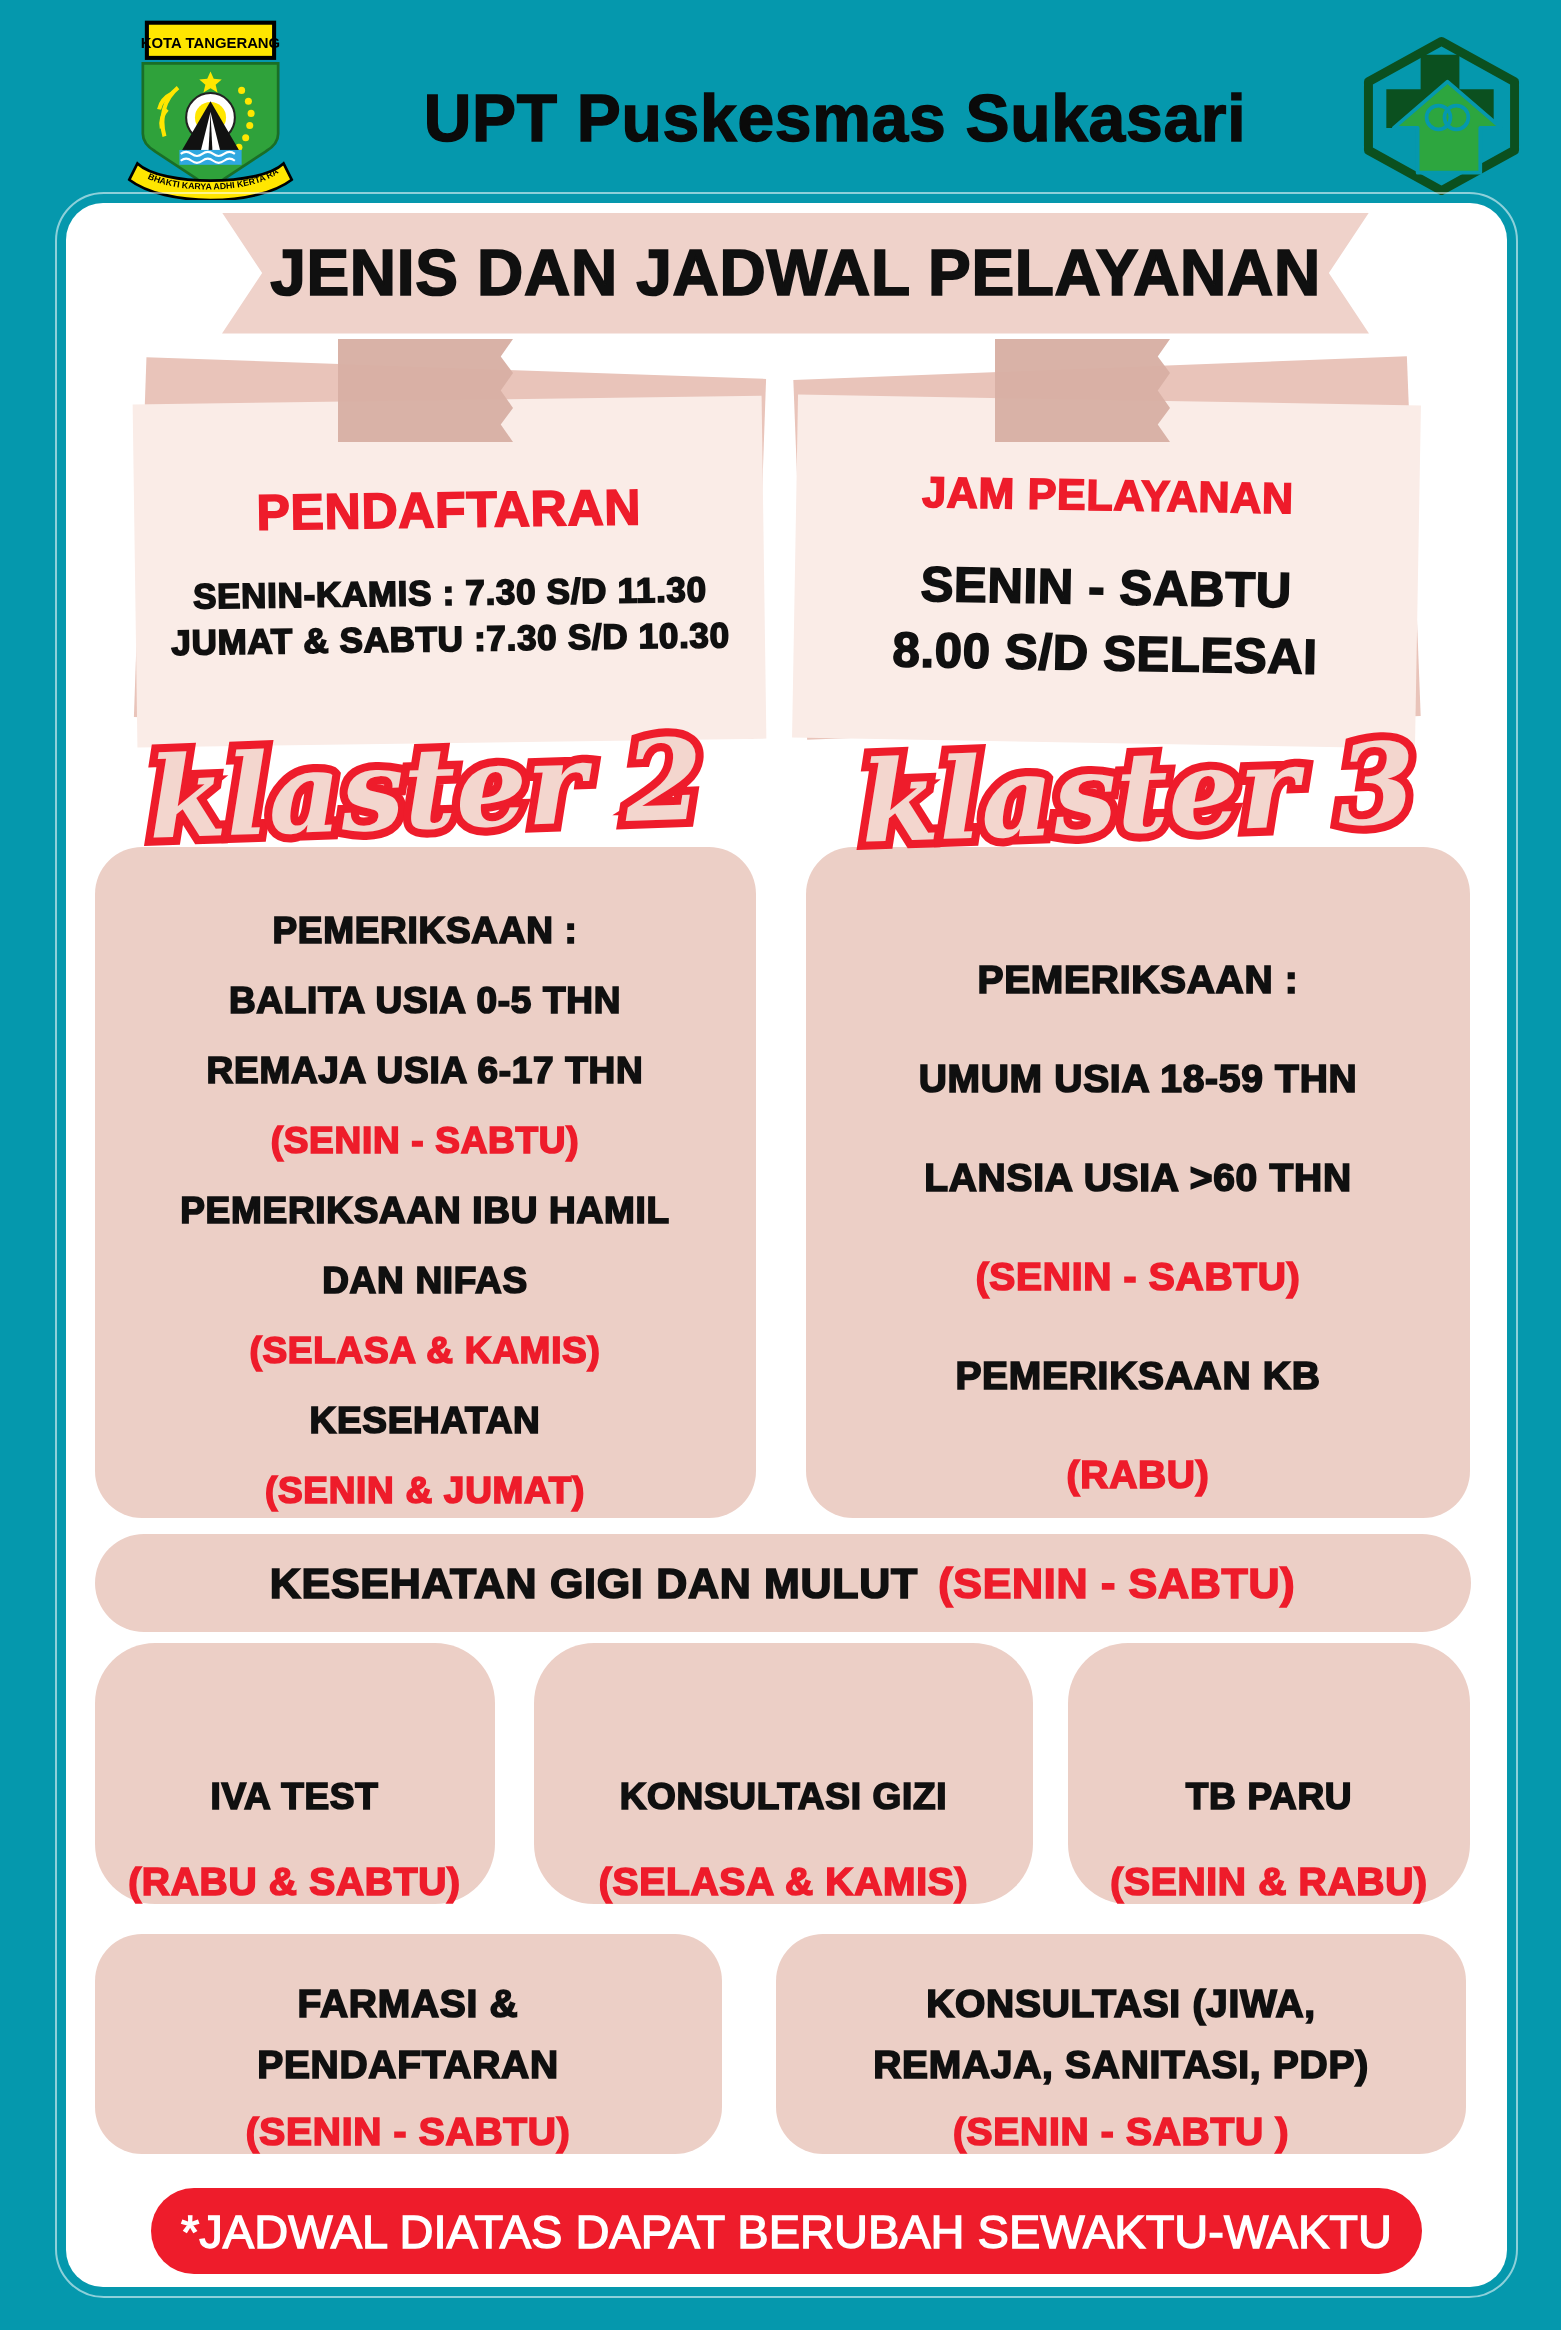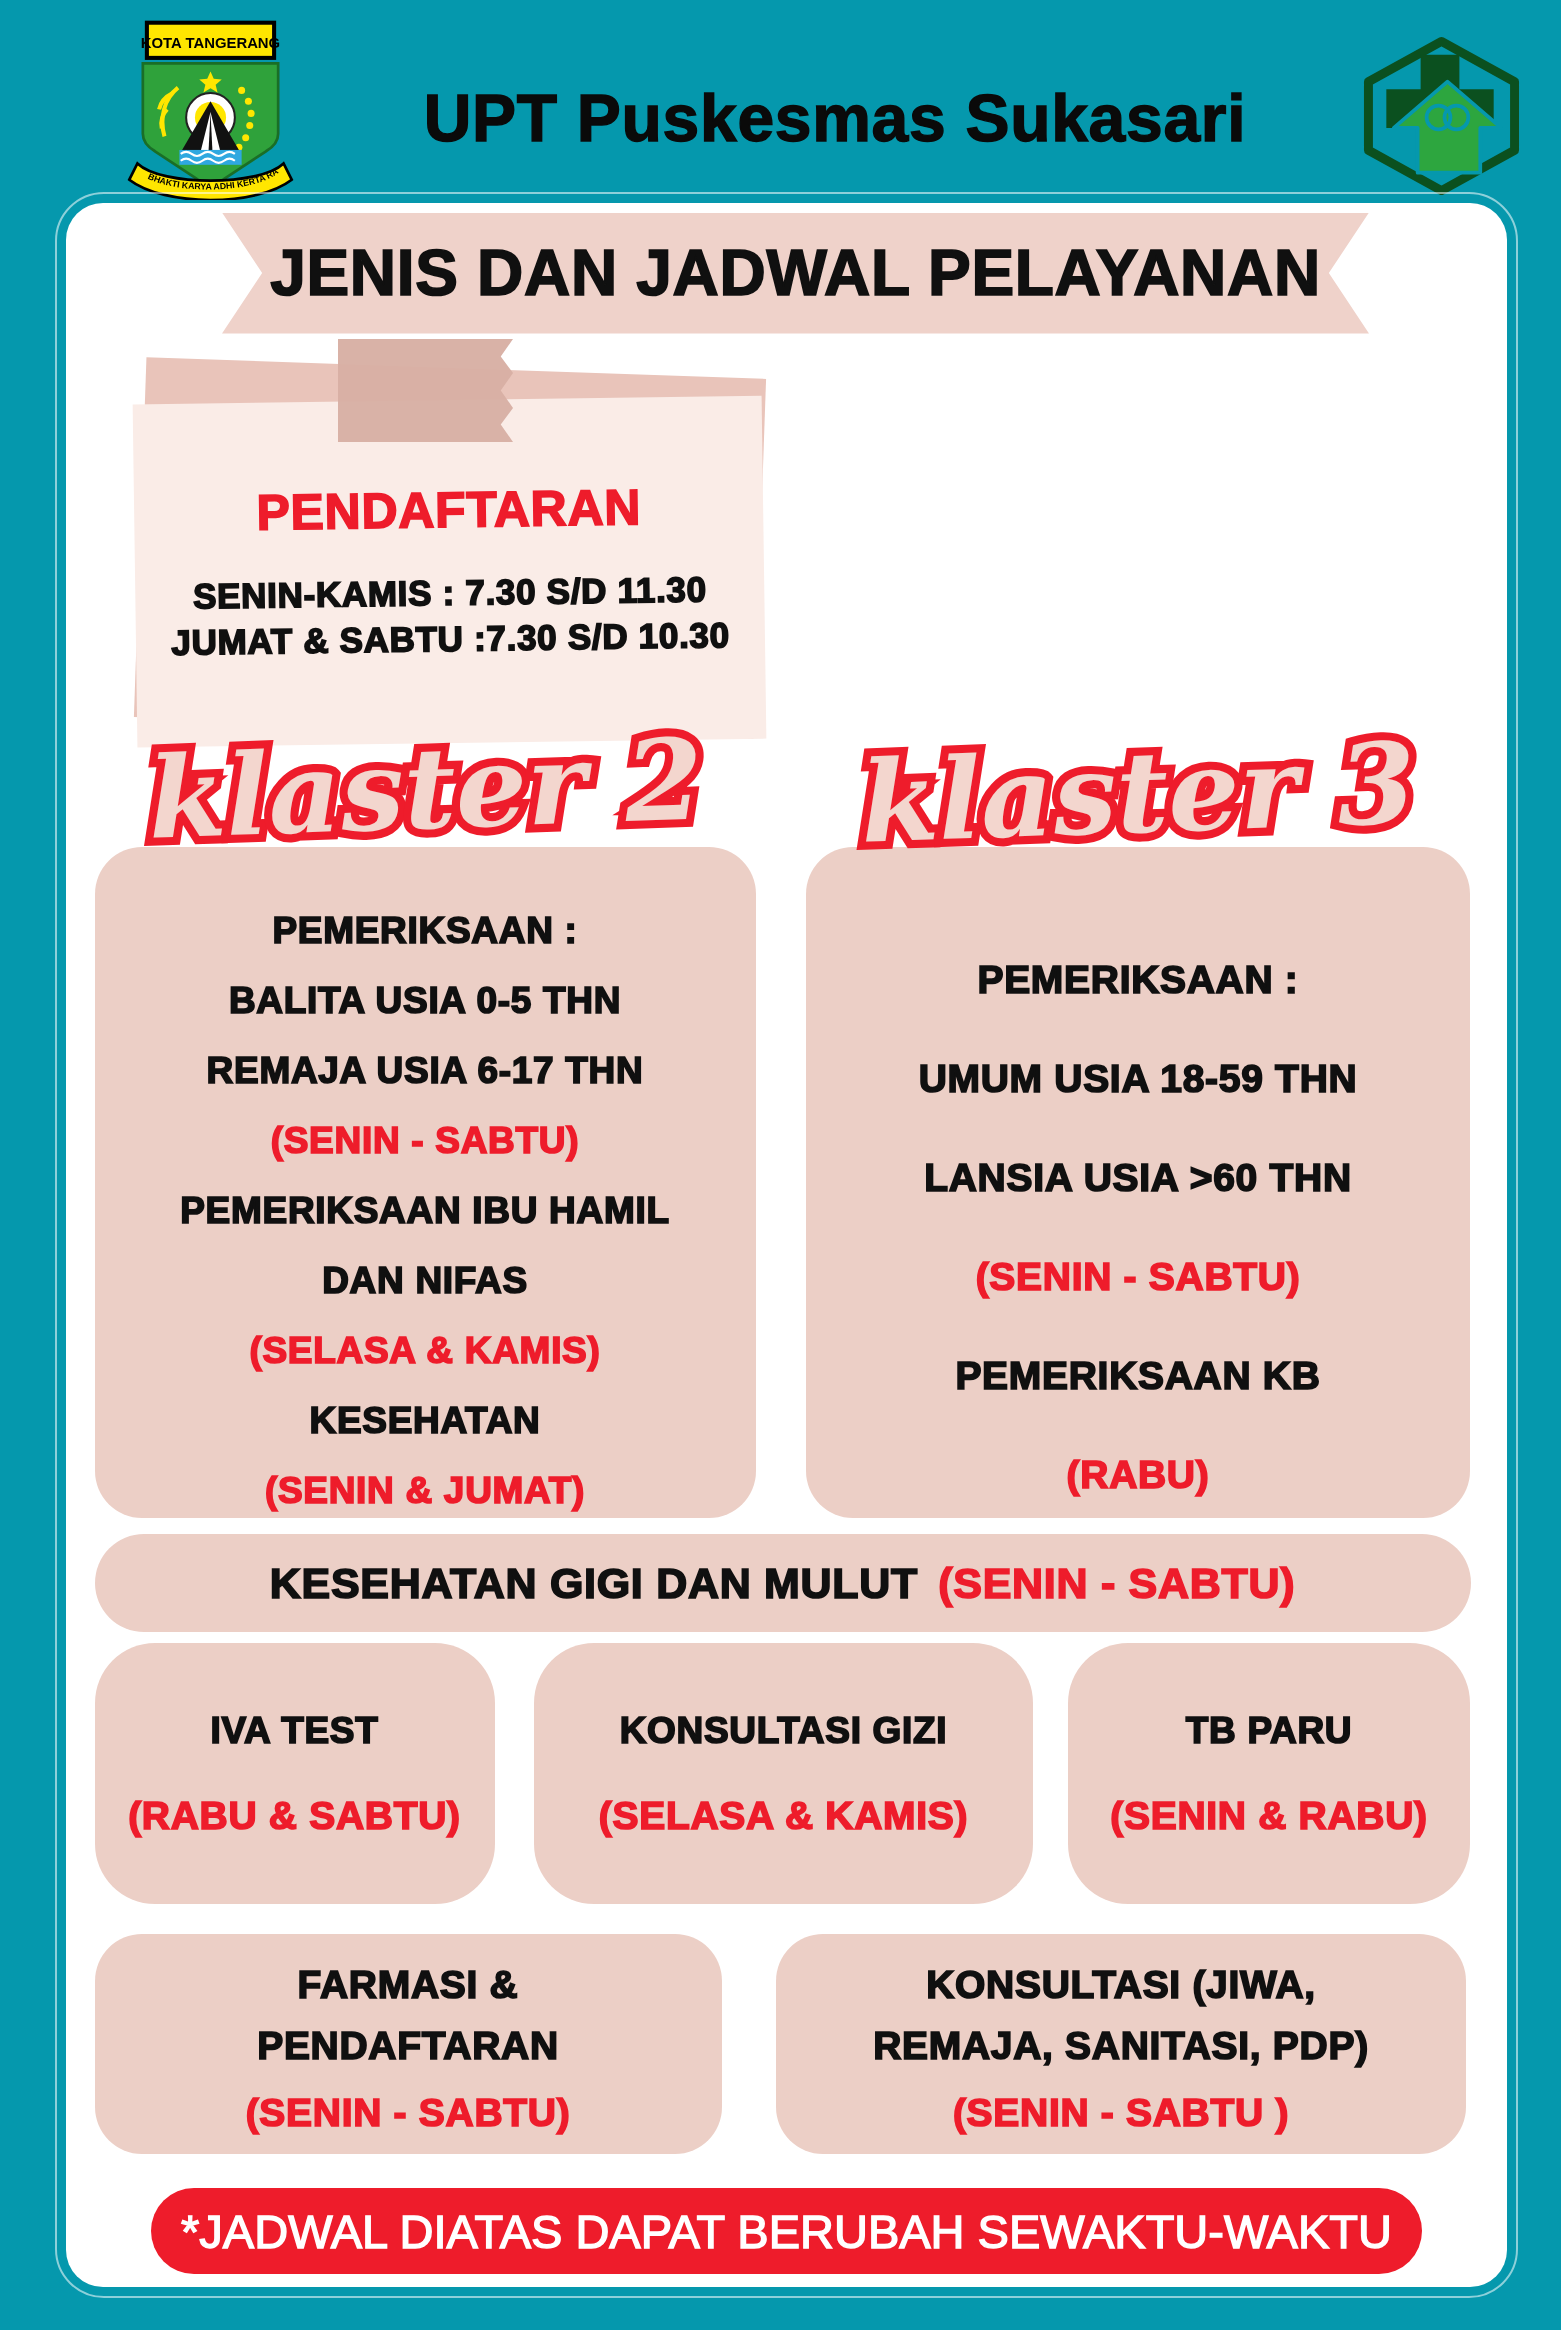--- a/index.html
+++ b/index.html
@@ -109,21 +109,21 @@
     position:absolute;left:28.5px;top:1331px;width:1376px;height:98px;
     background:var(--card-pink);border-radius:54px;
     display:flex;align-items:center;justify-content:center;white-space:nowrap;
   }
   .dental-bar .name{color:var(--ink);font-size:43px;}
   .dental-bar .days{color:var(--red);font-size:43px;margin-left:20.3px;}
 
   
   .svc{
     position:absolute;background:var(--card-pink);
-    display:flex;flex-direction:column;align-items:center;justify-content:center;
+    display:flex;flex-direction:column;align-items:center;justify-content:flex-end;
     text-align:center;
   }
   .svc .name{color:var(--ink);font-size:37px;white-space:nowrap;}
   .svc .days{color:var(--red);font-size:39px;white-space:nowrap;}
   .svc1{left:28.5px;top:1440px;width:400px;height:261px;border-radius:60px;gap:42px;}
   .svc2{left:468px;top:1440px;width:499px;height:261px;border-radius:60px;gap:42px;}
   .svc3{left:1002px;top:1440px;width:402px;height:261px;border-radius:60px;gap:42px;}
   .svcA{left:28.5px;top:1731px;width:627px;height:220px;border-radius:47px;}
   .svcB{left:710px;top:1731px;width:690px;height:220px;border-radius:47px;}
   .svc .name2{color:var(--ink);font-size:39px;line-height:61px;white-space:nowrap;}
@@ -198,20 +198,30 @@
       <div class="note-back"></div>
       <div class="note-paper"></div>
       <div class="note-tape"></div>
       <div class="note-content">
         <div class="note-title chunk">PENDAFTARAN</div>
         <div class="note-line chunk">SENIN-KAMIS : 7.30 S/D 11.30</div>
         <div class="note-line chunk">JUMAT &amp; SABTU :7.30 S/D 10.30</div>
       </div>
     </div>
 
+    <div class="note right">
+      <div class="note-back"></div>
+      <div class="note-paper"></div>
+      <div class="note-tape"></div>
+      <div class="note-content">
+        <div class="note-title chunk">JAM PELAYANAN</div>
+        <div class="note-line chunk">SENIN - SABTU</div>
+        <div class="note-line chunk">8.00 S/D SELESAI</div>
+      </div>
+    </div>
 
     <div class="script-heading k2">
       <span class="script-wrap">
         <span class="script-stroke">klaster 2</span>
         <span class="script-fill">klaster 2</span>
       </span>
     </div>
     <div class="big-card k2">
       <div class="line chunk">PEMERIKSAAN :</div>
       <div class="line chunk">BALITA USIA 0-5 THN</div>

